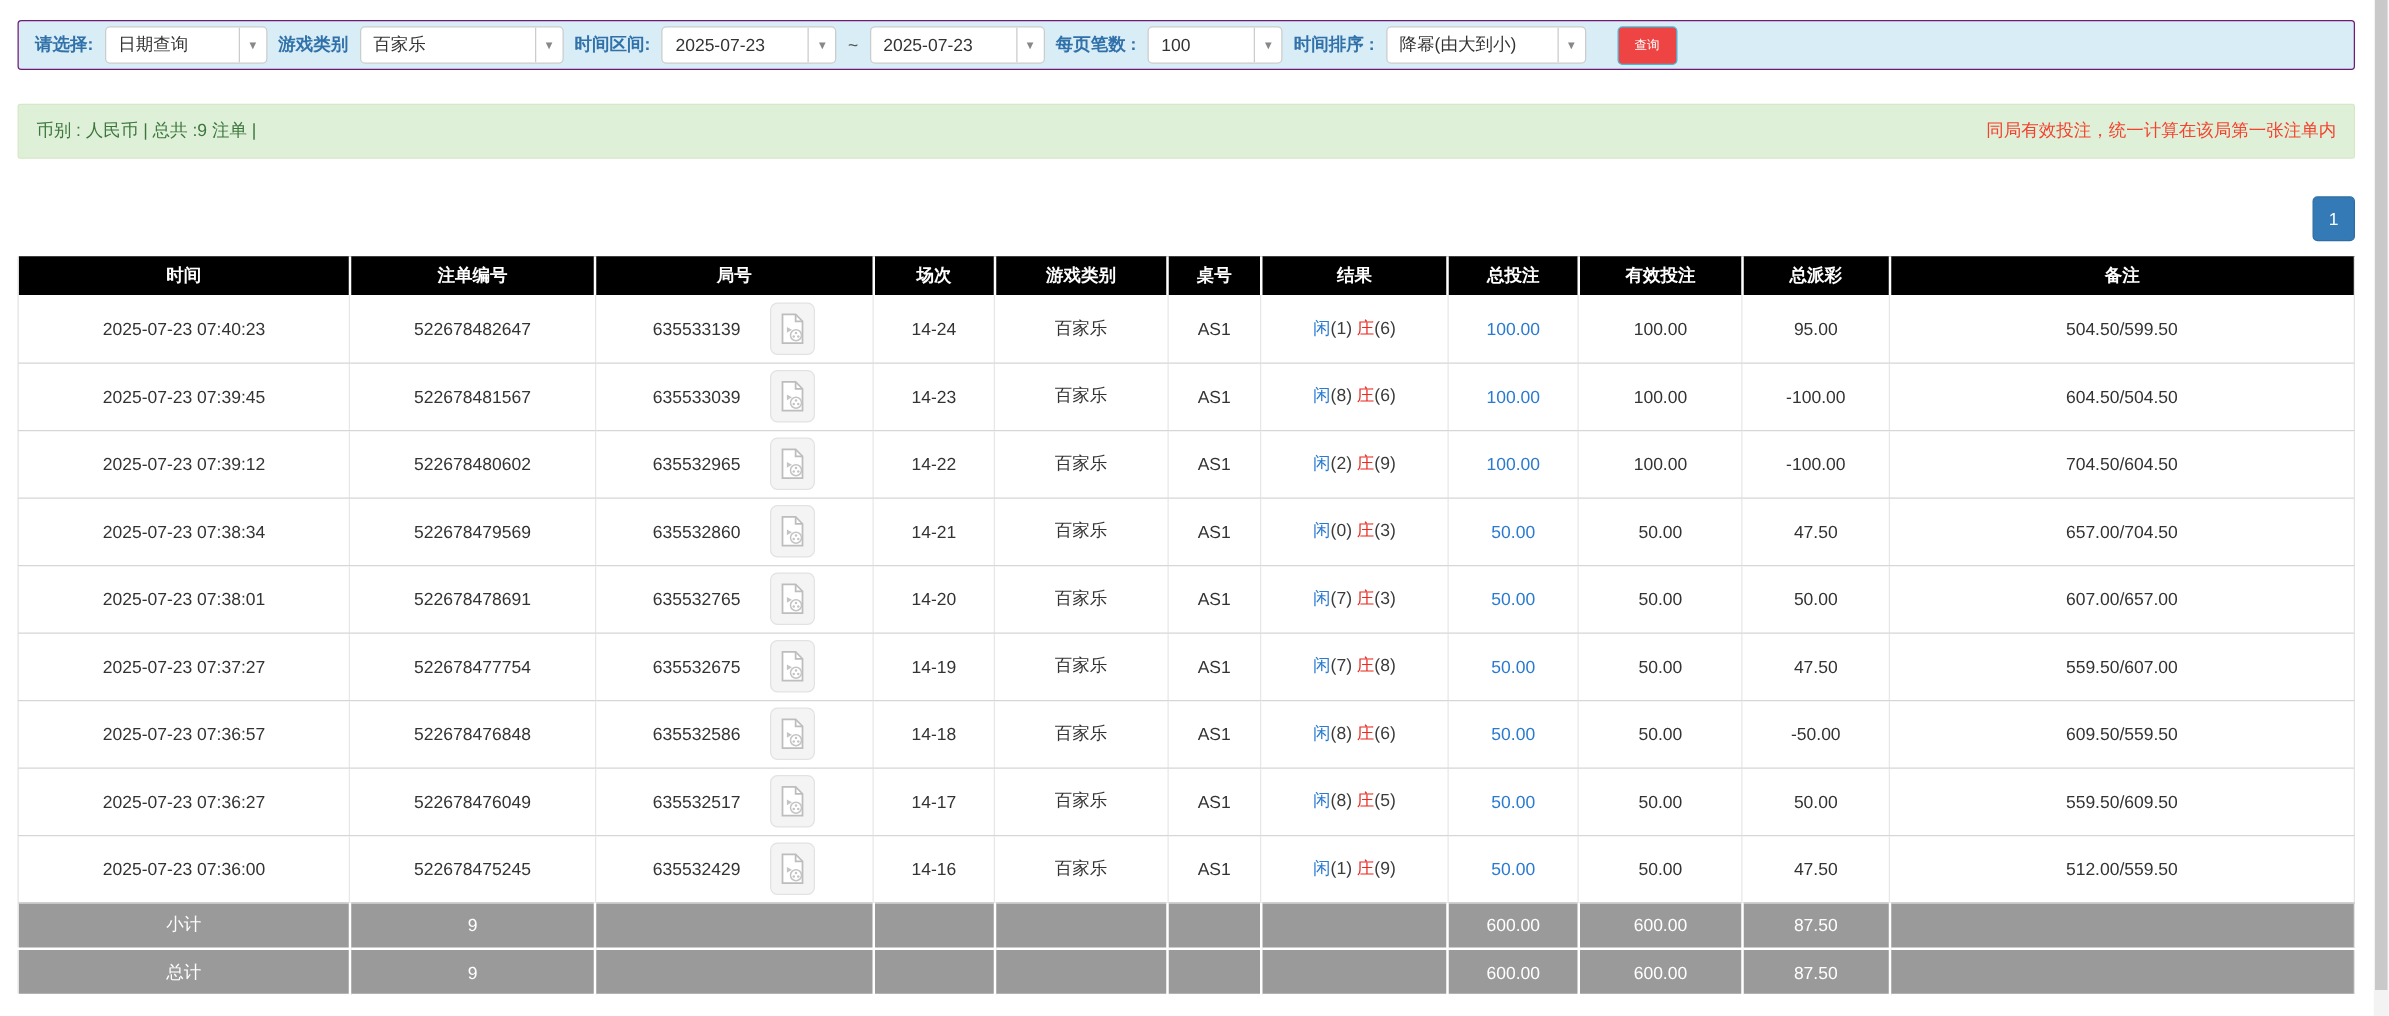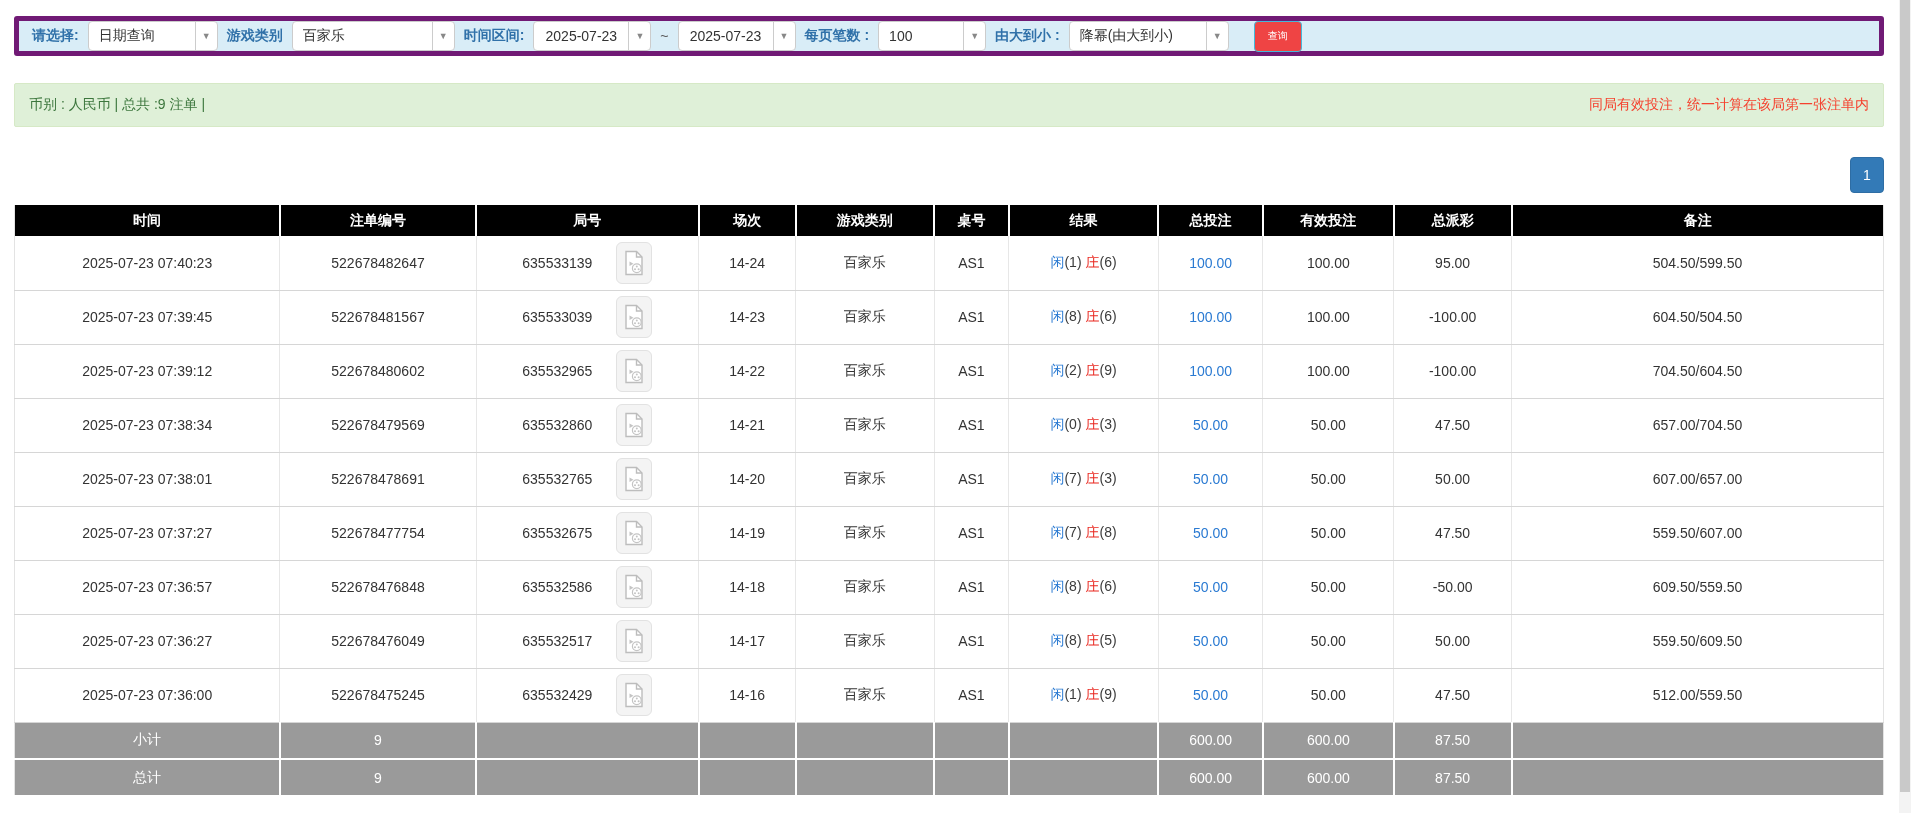--- a/index.html
+++ b/index.html
@@ -8,37 +8,37 @@
     background: #fff;
     font-family: "Liberation Sans", "DejaVu Sans", sans-serif;
     font-size: 14px; color: #333;
     overflow: hidden; position: relative;
   }
   .main { margin-left: 14px; width: 1870px; }
 
   
   .filter-bar {
     margin-top: 16px; height: 40px;
-    background: #d9edf7; border: 5px solid #701a75; border-radius: 3px;
+    background: #d9edf7; border: 1px solid #701a75; border-radius: 3px;
     display: flex; align-items: center; gap: 9px; padding: 0 13px;
   }
   .filter-label { color: #3071a9; font-weight: bold; white-space: nowrap; }
   .tilde { color: #555; }
   .select {
     height: 30px; background: #fff; border: 1px solid #ccc; border-radius: 4px;
     display: inline-flex; align-items: center; cursor: pointer; overflow: hidden;
   }
   .select .sel-text { padding: 0 10px; flex: 1; white-space: nowrap; color: #333; }
   .select .caret-box {
     width: 22px; align-self: stretch; border-left: 1px solid #ccc;
     display: flex; align-items: center; justify-content: center;
     color: #888; font-size: 9px;
   }
   .w-type { width: 130px; align-items: center; } .w-game { width: 163px; }
-  .w-date { width: 118px; text-align: center; } .w-size { width: 108px; } .w-sort { width: 160px; }
+  .w-date { width: 140px; } .w-size { width: 108px; } .w-sort { width: 160px; }
   .query-btn {
     height: 31px; padding: 0 13px; margin-left: 16px;
     background: #ef4444; color: #fff; border: 1px solid #46b8da; border-radius: 4px;
     font-size: 10px; cursor: pointer; font-family: inherit;
   }
 
   
   .summary-bar {
     margin-top: 27px; height: 44px;
     background: #dff0d8; border: 1px solid #d6e9c6; border-radius: 2px;
@@ -122,21 +122,21 @@
       <span class="sel-text">2025-07-23</span>
       <span class="caret-box">▼</span>
     </div>
 
     <span class="filter-label">每页笔数 :</span>
     <div class="select w-size">
       <span class="sel-text">100</span>
       <span class="caret-box">▼</span>
     </div>
 
-    <span class="filter-label">由大到小 :</span>
+    <span class="filter-label">时间排序 :</span>
     <div class="select w-sort">
       <span class="sel-text">降幂(由大到小)</span>
       <span class="caret-box">▼</span>
     </div>
 
     <button class="query-btn">查询</button>
   </div>
 
   <div class="summary-bar">
     <span class="summary-left">币别 : 人民币 | 总共 :9 注单 |</span>

